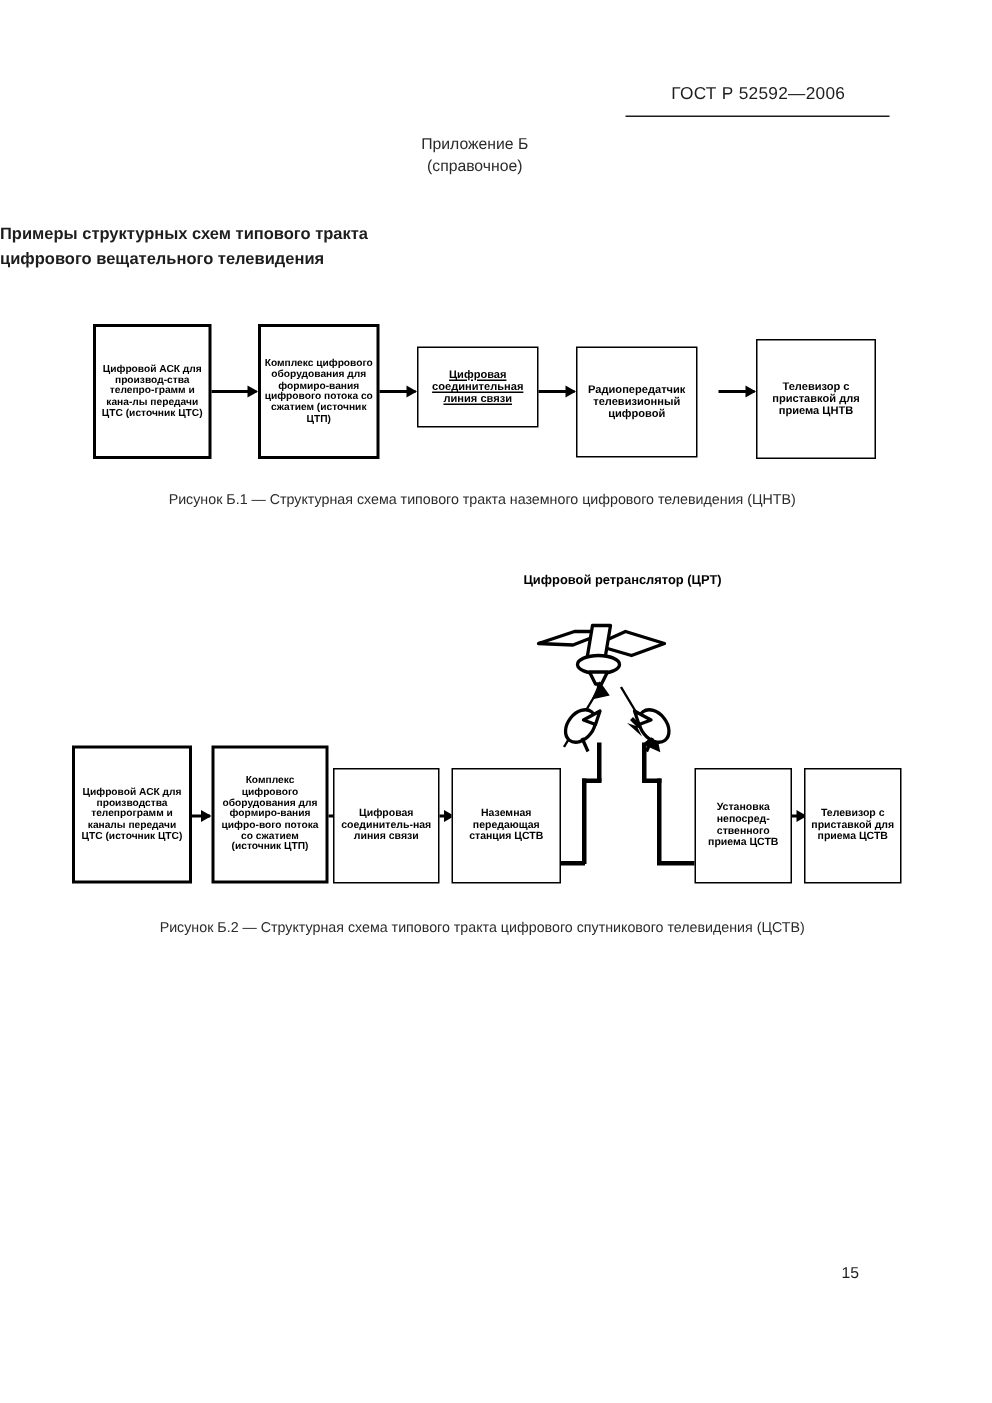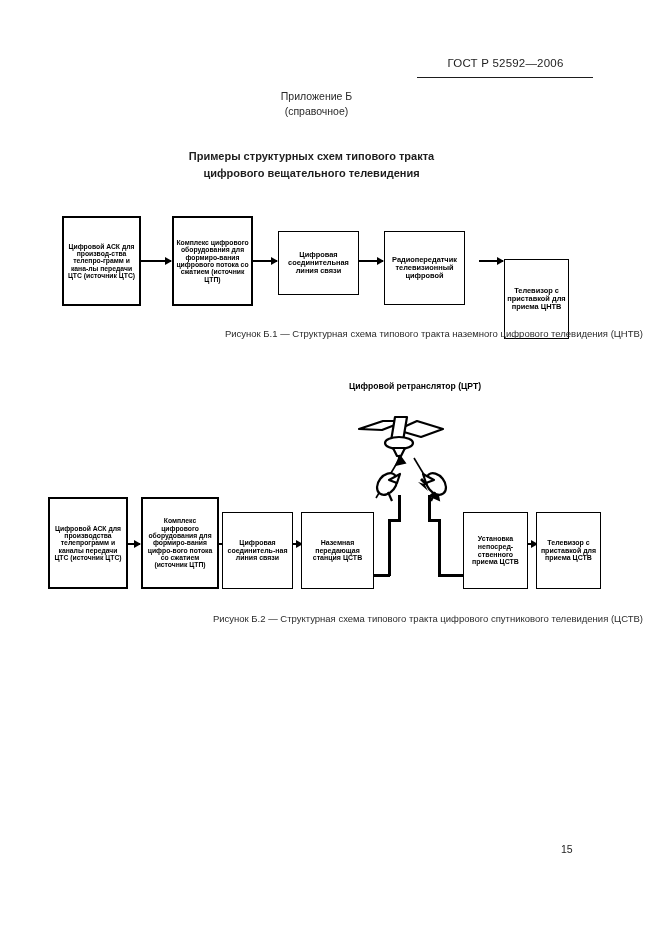--- a/index.html
+++ b/index.html
@@ -48,21 +48,20 @@
     line-height: 15px;
     color: #2a2a2a;
     padding-right: 28px;
     box-sizing: border-box;
   }
   .doc-title {
     position: absolute;
     top: 148px;
     left: 0;
     width: 661px;
-    text-align: center;
     font-size: 11px;
     font-weight: bold;
     line-height: 17px;
     color: #1d1d1d;
     padding-right: 38px;
     box-sizing: border-box;
   }
 
   
   .fig {
@@ -111,21 +110,21 @@
     position: absolute;
     width: 2.6px;
     background: #000;
   }
 
   
   .caption {
     position: absolute;
     width: 661px;
     left: 0;
-    text-align: right;
+    text-align: center;
     font-size: 9.5px;
     color: #2b2b2b;
     padding-right: 18px;
     box-sizing: border-box;
   }
 
   
   .sat-label {
     position: absolute;
     top: 381px;
@@ -167,29 +166,29 @@
 <div class="fig">
 
   <div class="nbox bold-border" style="left:62px; top:216px; width:79px; height:90px; font-size:6.8px;">Цифровой АСК для производ-ства телепро-грамм и кана-лы передачи ЦТС (источник ЦТС)</div>
 
   <div class="arrow-h" style="left:141px; top:260px; width:30px;"></div>
 
   <div class="nbox bold-border" style="left:172px; top:216px; width:81px; height:90px; font-size:6.8px;">Комплекс цифрового оборудования для формиро-вания цифрового потока со сжатием (источник ЦТП)</div>
 
   <div class="arrow-h" style="left:253px; top:260px; width:24px;"></div>
 
-  <div class="nbox" style="left:278px; top:231px; width:81px; height:64px; font-size:7.4px;">Цифровая соединительная линия связи</div>
+  <div class="nbox" style="left:278px; top:231px; width:81px; height:54px; font-size:7.4px;text-decoration:underline;">Цифровая соединительная линия связи</div>
 
   <div class="arrow-h" style="left:359px; top:260px; width:24px;"></div>
 
   <div class="nbox" style="left:384px; top:231px; width:81px; height:74px; font-size:7.4px;">Радиопередатчик телевизионный цифровой</div>
 
   <div class="arrow-h" style="left:479px; top:260px; width:24px;"></div>
 
-  <div class="nbox" style="left:504px; top:226px; width:65px; height:80px; font-size:7.4px;margin-top:33px;">Телевизор с приставкой для приема ЦНТВ</div>
+  <div class="nbox" style="left:504px; top:226px; width:80px; height:80px; font-size:7.4px;">Телевизор с приставкой для приема ЦНТВ</div>
 </div>
 
 <div class="caption" style="top:328px;">Рисунок Б.1 — Структурная схема типового тракта наземного цифрового телевидения (ЦНТВ)</div>
 
 <div class="fig">
 
   <div class="sat-label">Цифровой ретранслятор (ЦРТ)</div>
 
   <svg class="sat-art" width="92" height="58" viewBox="0 0 92 58">
     <g fill="#ffffff" stroke="#000000" stroke-width="2.2" stroke-linejoin="round">

